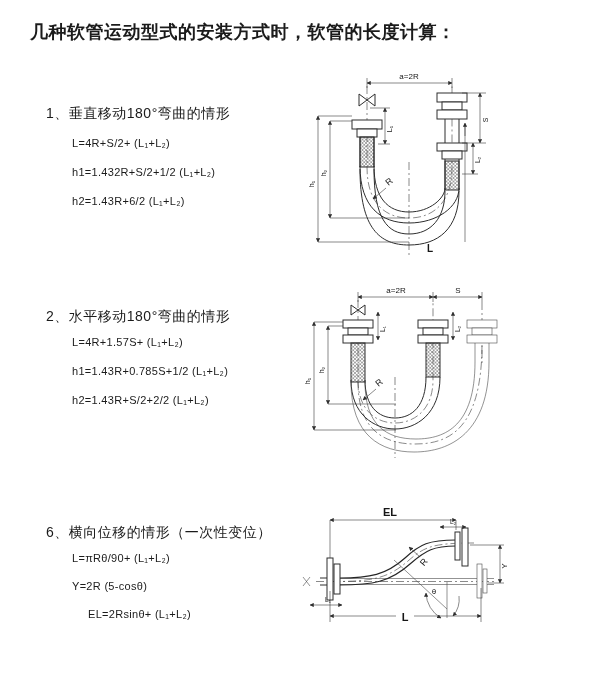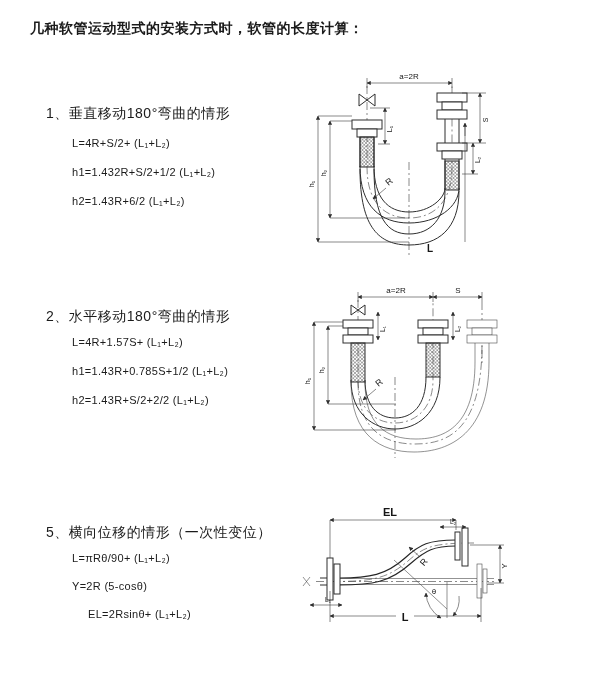--- a/index.html
+++ b/index.html
@@ -1,19 +1,19 @@
 <!DOCTYPE html>
 <html><head>
 <meta charset="utf-8">
 <style>
   html,body{margin:0;padding:0;background:#ffffff;}
   body{width:600px;height:675px;position:relative;overflow:hidden;
        font-family:"Liberation Sans","DejaVu Sans",sans-serif;color:#1b1b1b;}
   .abs{position:absolute;}
-  .title{left:30px;top:20px;font-size:14px;font-weight:bold;letter-spacing:.5px;}
+  .title{left:30px;top:20px;font-size:18px;font-weight:bold;letter-spacing:.5px;}
   .sec-head{font-size:14px;font-weight:normal;letter-spacing:.5px;}
   .formula{font-size:11px;letter-spacing:.3px;white-space:pre;}
   svg{position:absolute;overflow:visible;}
   svg text{fill:#161616;font-family:"Liberation Sans","DejaVu Sans",sans-serif;}
   .ln{stroke:#2e2e2e;stroke-width:1;fill:none;}
   .thick{stroke:#262626;stroke-width:1.2;fill:none;}
   .thin{stroke:#4a4a4a;stroke-width:.6;fill:none;}
   .dim{stroke:#3a3a3a;stroke-width:.6;fill:none;}
   .cl{stroke:#3a3a3a;stroke-width:.6;fill:none;stroke-dasharray:8 3 2 3;}
   .flange{fill:#ffffff;stroke:#2e2e2e;stroke-width:1;}
@@ -34,21 +34,21 @@
 </div>
 
 <div>
   <div class="abs sec-head" style="left:46px;top:308px">2、水平移动180°弯曲的情形</div>
   <div class="abs formula" style="left:72px;top:336px">L=4R+1.57S+ (L₁+L₂)</div>
   <div class="abs formula" style="left:72px;top:365px">h1=1.43R+0.785S+1/2 (L₁+L₂)</div>
   <div class="abs formula" style="left:72px;top:394px">h2=1.43R+S/2+2/2 (L₁+L₂)</div>
 </div>
 
 <div>
-  <div class="abs sec-head" style="left:46px;top:524px">5、横向位移的情形（一次性变位）</div>
+  <div class="abs sec-head" style="left:46px;top:524px">6、横向位移的情形（一次性变位）</div>
   <div class="abs formula" style="left:72px;top:552px">L=πRθ/90+ (L₁+L₂)</div>
   <div class="abs formula" style="left:72px;top:580px">Y=2R (5-cosθ)</div>
   <div class="abs formula" style="left:88px;top:608px">EL=2Rsinθ+ (L₁+L₂)</div>
 </div>
 
 <svg style="left:310px;top:66px" width="275" height="198" viewBox="0 0 275 198">
   <defs>
     <marker id="a1" viewBox="0 0 10 10" refX="9" refY="5" markerWidth="7" markerHeight="7" orient="auto-start-reverse">
       <path d="M0,0 L10,5 L0,10 z" fill="#2e2e2e"></path>
     </marker>

